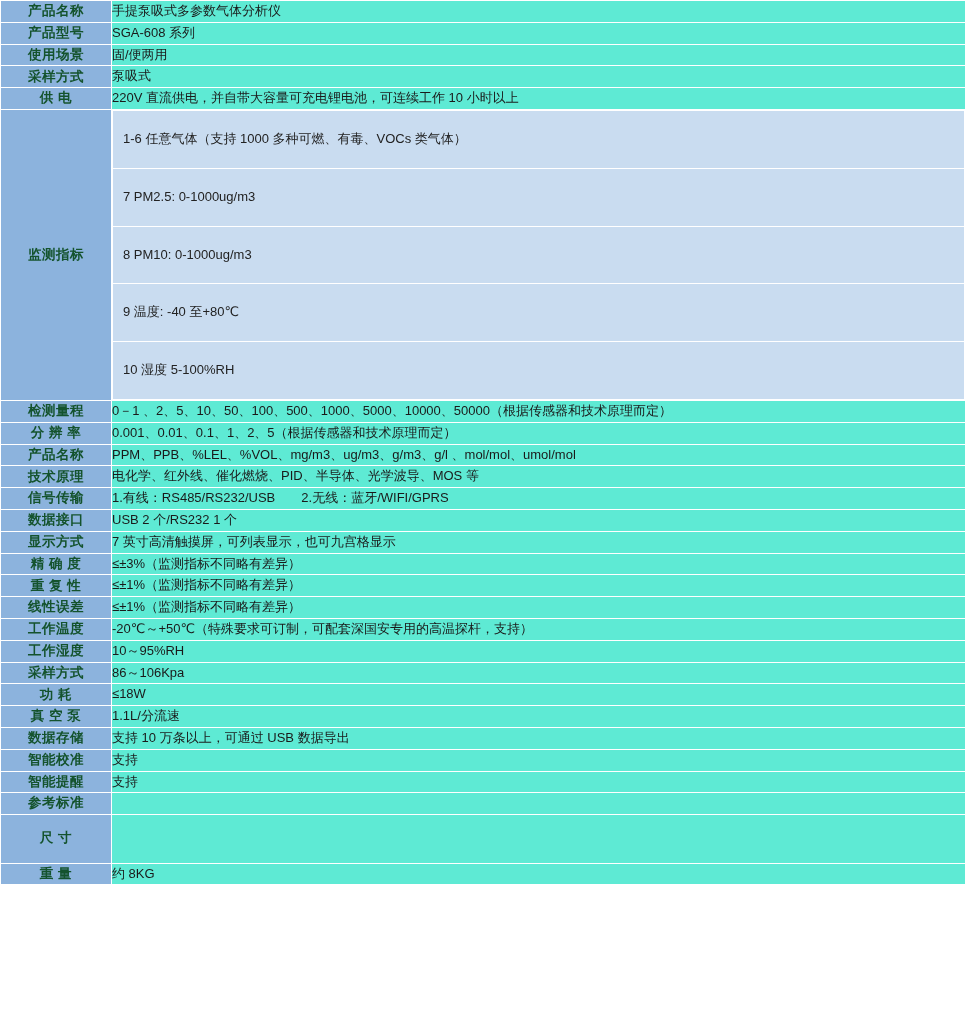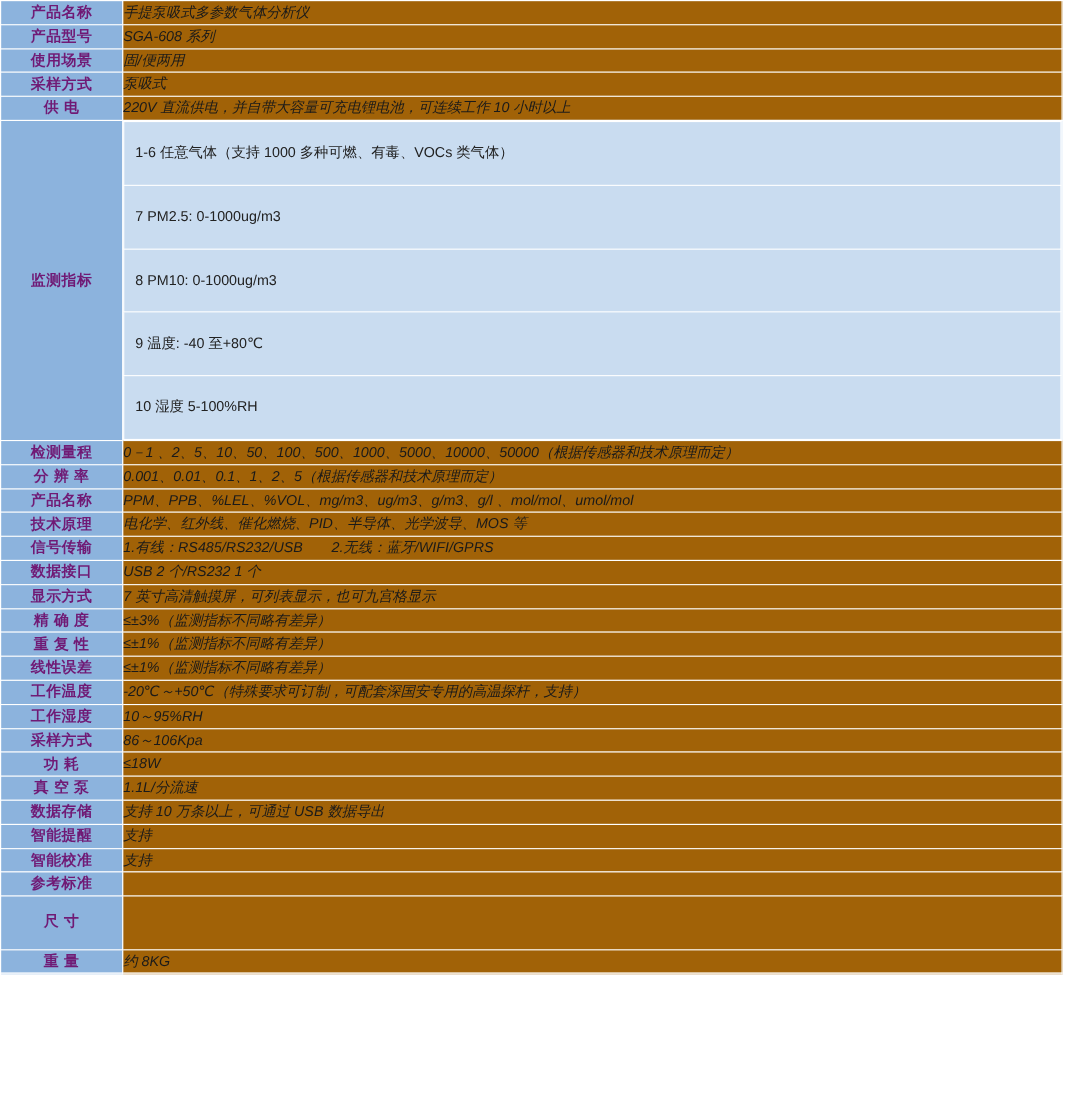--- a/index.html
+++ b/index.html
@@ -20,36 +20,35 @@
     table-layout: fixed;
   }
   .spec-table td {
     border: 1px solid #ffffff;
     vertical-align: middle;
     padding: 0;
   }
   .label-cell {
     width: 110px;
     background: #8cb3dd;
-    color: #701a75;
+    color: #14532d;
     font-weight: bold;
     text-align: center;
     font-size: 13.5px;
     letter-spacing: 0.5px;
     padding: 6px 4px;
     line-height: 1.5;
   }
   .value-cell {
-    background: #a16207;
+    background: #5eead4;
     color: #1a1a1a;
     font-size: 13px;
     padding: 7px 10px;
     line-height: 1.6;
     text-align: left;
-    font-style: italic;
   }
   .nested {
     width: 100%;
     border-collapse: collapse;
     table-layout: fixed;
   }
   .nested td {
     border: 1px solid #ffffff;
     background: #c9dcf0;
     padding: 18px 10px;
@@ -180,25 +179,25 @@
     </tr>
     <tr>
       <td class="label-cell">真  空  泵</td>
       <td class="value-cell">1.1L/分流速</td>
     </tr>
     <tr>
       <td class="label-cell">数据存储</td>
       <td class="value-cell">支持 10 万条以上，可通过 USB 数据导出</td>
     </tr>
     <tr>
+      <td class="label-cell">智能校准</td>
+      <td class="value-cell">支持</td>
+    </tr>
+    <tr>
       <td class="label-cell">智能提醒</td>
-      <td class="value-cell">支持</td>
-    </tr>
-    <tr>
-      <td class="label-cell">智能校准</td>
       <td class="value-cell">支持</td>
     </tr>
     <tr>
       <td class="label-cell">参考标准</td>
       <td class="value-cell"></td>
     </tr>
     <tr>
       <td class="label-cell">尺    寸</td>
       <td class="value-cell multiline">
         <div class="opt-line">

